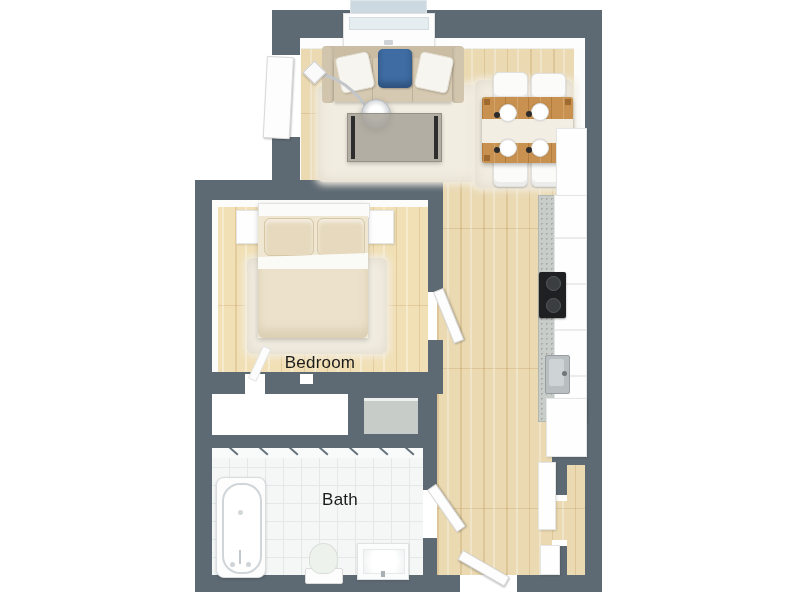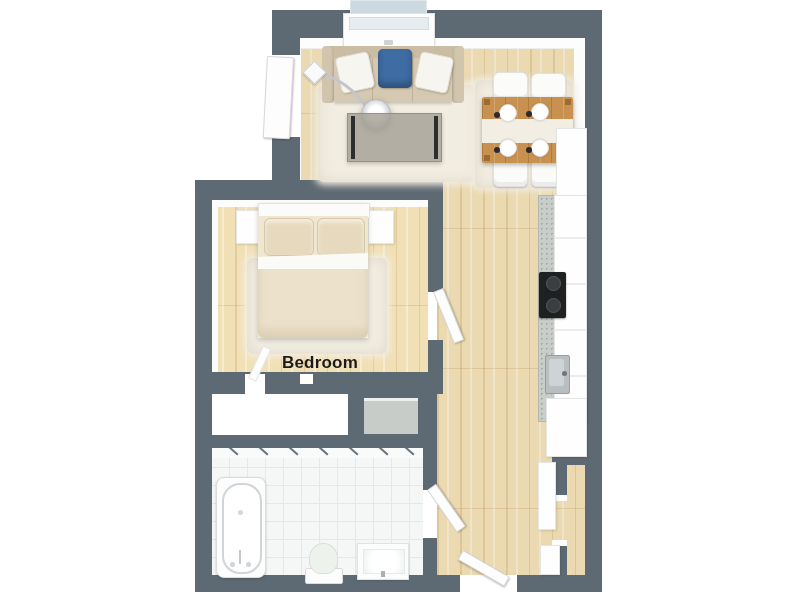--- a/index.html
+++ b/index.html
@@ -200,17 +200,20 @@
   <div class="abs" style="left:357px;top:543px;width:50px;height:35px;background:#fbfcfc;border:1px solid #dfe3e3;box-shadow:0 1px 2px rgba(0,0,0,.12);">
     <div class="abs" style="left:5px;top:5px;width:40px;height:23px;background:radial-gradient(circle at 50% 50%, #ffffff 0 55%, #eef2f2 100%);border:1px solid #e6eaea;"></div>
     <div class="abs" style="left:23px;top:27px;width:4px;height:6px;background:#a9b0b3;"></div>
   </div>
 
   <div class="door" style="left:433px;top:292px;width:9px;height:54px;transform:rotate(-22deg);transform-origin:top left;"></div>
   <div class="door" style="left:427px;top:490px;width:9px;height:50px;transform:rotate(-35deg);transform-origin:top left;"></div>
   <div class="door" style="left:463px;top:550px;width:52px;height:9px;transform:rotate(30deg);transform-origin:top left;"></div>
   <div class="door" style="left:248px;top:342px;width:7px;height:34px;transform:rotate(25deg);transform-origin:bottom left;border:1px solid #e4e4e4;box-shadow:none;"></div>
 
-  <div class="label" style="left:255px;top:352px;width:130px;font-weight:bold;">
+  <div class="label" style="left:255px;top:352px;width:130px;">
     <span>Bedroom</span>
   </div>
+  <div class="label" style="left:290px;top:489px;width:100px;">
+    <span>Bath</span>
+  </div>
 
 </div>
 
 </body></html>

